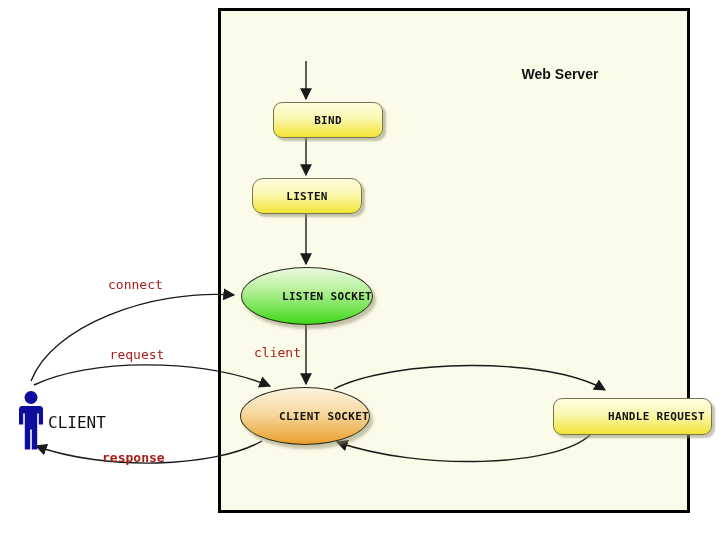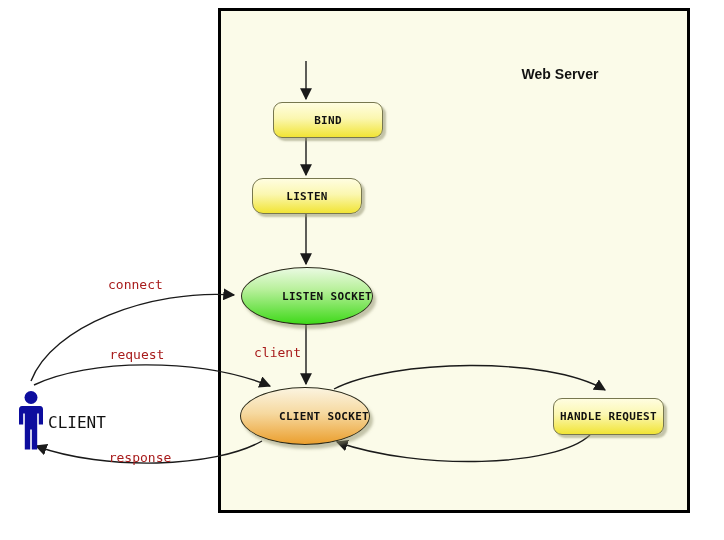--- a/index.html
+++ b/index.html
@@ -22,40 +22,40 @@
     white-space:nowrap;
   }
   .proc{
     width:108px;height:34px;border:1.5px solid #77774f;border-radius:9px;
     background:linear-gradient(180deg,#fffde0 0%,#fbf7b0 45%,#f1e435 100%);
     box-shadow:3px 3px 2px rgba(150,150,115,.55);
   }
   .node-socket{left:252px;top:27px;}
   .node-bind{left:252px;top:102px;margin-left:21px;}
   .node-listen{left:252px;top:178px;border-radius:11px;}
-  .node-handle{left:553px;top:398px;width:109px;height:35px;}
+  .node-handle{left:553px;top:398px;width:109px;height:35px;padding-left:48px;}
   .ellipse{
     border-radius:50%;border:1.6px solid #2a2a1a;
     box-shadow:3px 4px 3px rgba(140,140,105,.5);
     justify-content:flex-end;
   }
   .node-listen-socket{
     left:241px;top:267px;width:130px;height:56px;
     background:linear-gradient(180deg,#eafae2 0%,#b9f09c 38%,#3fd91a 100%);
   }
   .node-client-socket{
     left:240px;top:387px;width:128px;height:56px;
     background:linear-gradient(180deg,#fbf4e0 0%,#f6d9a0 45%,#eb9f2e 100%);
   }
   .edge-label{
     position:absolute;color:#a81c1c;font-size:13px;z-index:5;white-space:nowrap;
   }
   .lbl-connect{left:108px;top:277px;width:62px;}
   .lbl-request{left:104px;top:347px;width:66px;text-align:center;}
-  .lbl-response{left:102px;top:450px;width:76px;text-align:center;}
+  .lbl-response{left:102px;top:450px;width:76px;text-align:left;font-weight:bold;}
   .lbl-accept{left:251px;top:345px;width:50px;text-align:right;}
   .lbl-read{left:356px;top:344px;width:242px;text-align:center;}
   .lbl-write{left:374px;top:441px;width:188px;text-align:center;}
   .client-icon{position:absolute;left:15px;top:390px;z-index:4;}
   .client-label{
     position:absolute;left:48px;top:413px;font-weight:normal;font-size:16px;
     color:#111111;z-index:4;
   }
 </style>
 </head>

